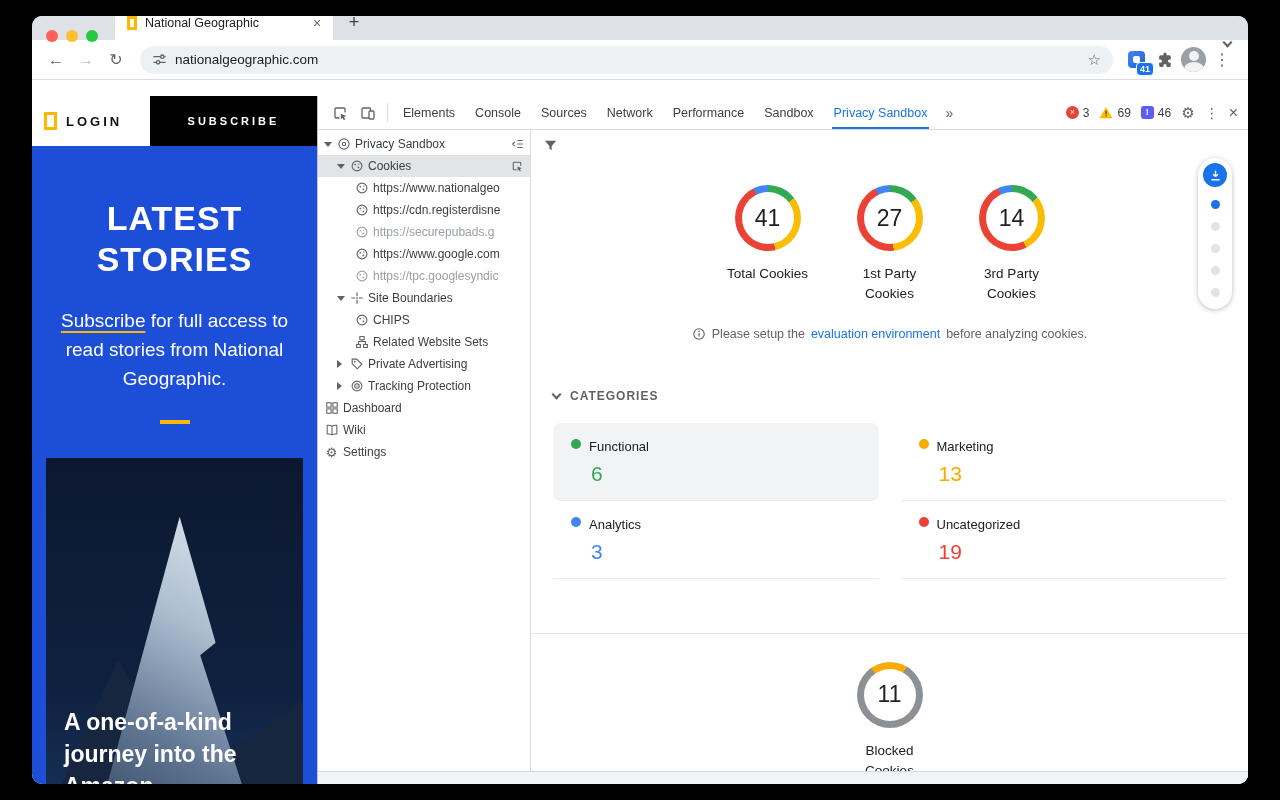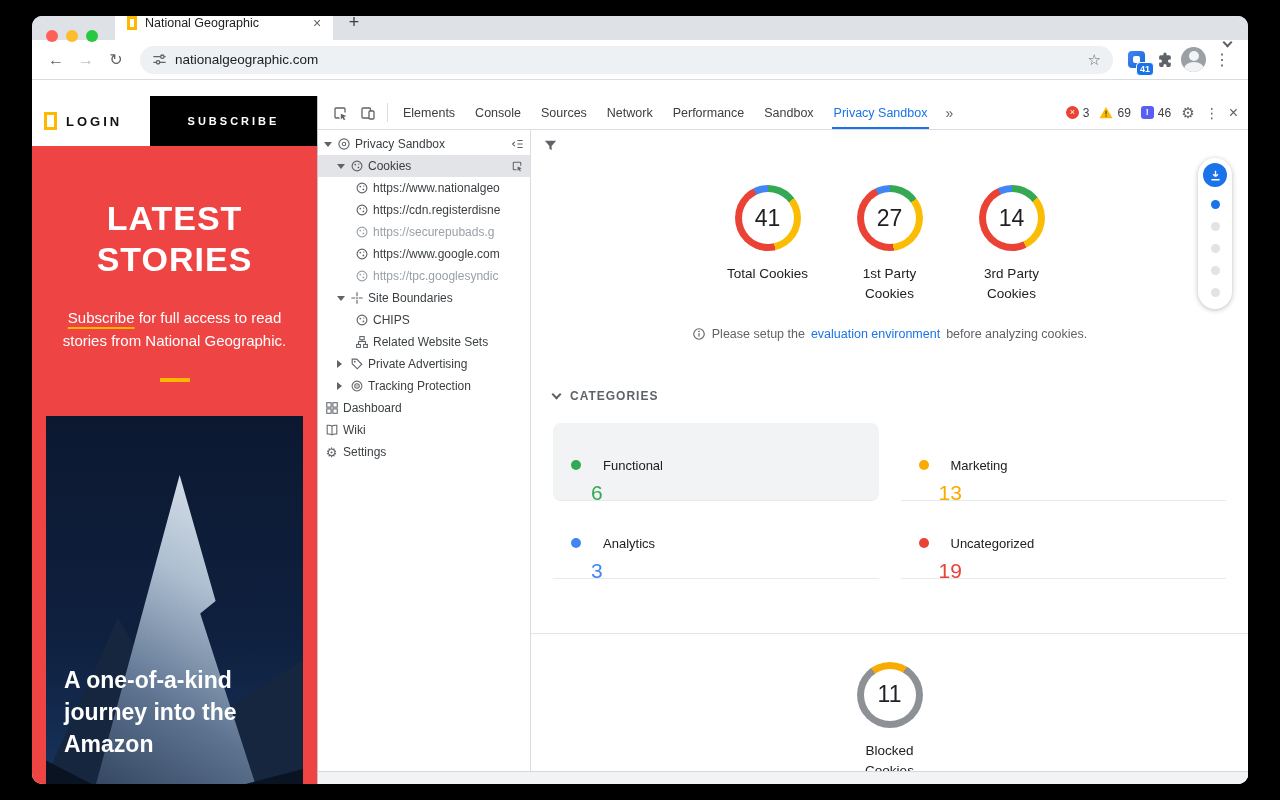--- a/index.html
+++ b/index.html
@@ -32,29 +32,29 @@
   .ext-ic::after { content:""; position:absolute; inset:5px; background:#fff; border-radius:2px; }
   .ext-badge { position:absolute; right:-5px; bottom:-3px; background:#1a73e8; color:#fff; font-size:9px; font-weight:700; padding:1px 3px; border-radius:4px; border:1.5px solid #fff; }
   .avatar { width:25px; height:25px; border-radius:50%; overflow:hidden; background:#9aa0a6; position:relative; }
   .avatar::before { content:""; position:absolute; left:7.5px; top:4px; width:10px; height:10px; border-radius:50%; background:#f1f3f4; }
   .avatar::after { content:""; position:absolute; left:2.5px; top:15px; width:20px; height:14px; border-radius:50%; background:#f1f3f4; }
 
   
   .content { position:absolute; top:80px; bottom:0; left:0; right:0; display:flex; }
 
   
-  .webpage { width:285px; background:#ef4444; overflow:hidden; display:flex; flex-direction:column; }
+  .webpage { width:285px; background:#1d4ed8; overflow:hidden; display:flex; flex-direction:column; }
   .ng-header { height:50px; background:#fff; display:flex; align-items:stretch; flex:0 0 auto; }
   .ng-brand { flex:1; display:flex; align-items:center; gap:9px; padding-left:12px; }
   .ng-logo { width:13px; height:18px; border:3px solid #ffb700; }
   .ng-login { font-size:13px; font-weight:700; letter-spacing:3px; color:#111; }
   .ng-sub { flex:0 0 167px; background:#000; color:#fff; display:flex; align-items:center; justify-content:center; font-size:11px; font-weight:700; letter-spacing:3px; }
   .ng-body { flex:1; color:#fff; text-align:center; padding-top:52px; }
   .ng-h1 { font-size:34px; line-height:1.2; font-weight:800; letter-spacing:1px; width:200px; margin:0 auto 26px; }
-  .ng-p { font-size:15px; line-height:1.55; width:258px; margin:4px auto; }
+  .ng-p { font-size:19px; line-height:1.55; width:258px; margin:4px auto; }
   .ng-link { color:#fff; text-decoration:underline; text-decoration-color:#ffb700; text-decoration-thickness:2px; text-underline-offset:4px; cursor:pointer; }
   .ng-bar { width:30px; height:4px; background:#ffb700; margin:26px auto 0; }
   .hero { margin:34px 14px 0; height:420px; position:relative; overflow:hidden;
           background:linear-gradient(180deg,#0c1830 0%,#0f2140 55%,#1b3a66 100%); }
   .m-back { position:absolute; inset:0; background:#16263f; clip-path:polygon(0 86%,28% 48%,55% 76%,100% 58%,100% 100%,0 100%); }
   .m-peak { position:absolute; inset:0; background:linear-gradient(210deg,#f2f5f8 8%,#aebfd1 40%,#5d7390 65%,#24354e 95%); clip-path:polygon(14% 100%,52% 14%,66% 44%,60% 47%,88% 100%); }
   .m-fore { position:absolute; inset:0; background:#0a1322; clip-path:polygon(0 100%,0 82%,38% 94%,100% 84%,100% 100%); }
   .hero-caption { position:absolute; left:18px; top:248px; width:230px; color:#fff; font-size:23px; line-height:1.4; font-weight:700; text-align:left; }
 
   
@@ -96,21 +96,21 @@
   .hole { position:absolute; inset:7px; background:#fff; border-radius:50%; display:grid; place-items:center; }
   .donut-value { font-size:23px; color:#202124; }
   .donut-label { margin-top:13px; font-size:13.5px; font-weight:500; color:#202124; text-align:center; width:82px; line-height:1.5; }
   .info-row { margin-top:22px; display:flex; justify-content:center; align-items:center; gap:6px; font-size:12.5px; color:#5f6368; }
   .info-link { color:#1a73e8; cursor:pointer; }
   .cat-head { margin:48px 0 0 22px; display:flex; align-items:center; gap:10px; font-size:12px; font-weight:700; letter-spacing:1px; color:#5f6368; }
   .cat-head .chev { border-color:#5f6368; margin-top:-3px; }
   .cat-grid { margin:20px 22px 0; display:grid; grid-template-columns:1fr 1fr; column-gap:22px; }
   .cat-cell { height:78px; border-bottom:1px solid #e8eaed; padding:16px 18px 0; }
   .cat-cell.hl { background:#f1f3f4; border-radius:8px; }
-  .cat-top { display:flex; align-items:center; gap:22px;margin-top:19px; }
+  .cat-top { display:flex; gap:8px; }
   .cat-dot { width:10px; height:10px; border-radius:50%; }
   .cat-label { font-size:13px; font-weight:500; color:#202124; }
   .cat-value { font-size:21px; margin:8px 0 0 20px; }
   .big-divider { margin-top:54px; border-top:1px solid #e3e6e8; }
   .blocked-wrap { margin-top:28px; display:flex; flex-direction:column; align-items:center; }
 
   
   .rail { position:absolute; top:28px; right:16px; width:34px; background:#fff; border-radius:17px; box-shadow:0 1px 5px rgba(60,64,67,.35); display:flex; flex-direction:column; align-items:center; padding:5px 0 12px; gap:13px; }
   .dl-btn { width:24px; height:24px; border-radius:50%; background:#1a73e8; display:grid; place-items:center; }
   .dot { width:9px; height:9px; border-radius:50%; background:#e1e3e6; }

